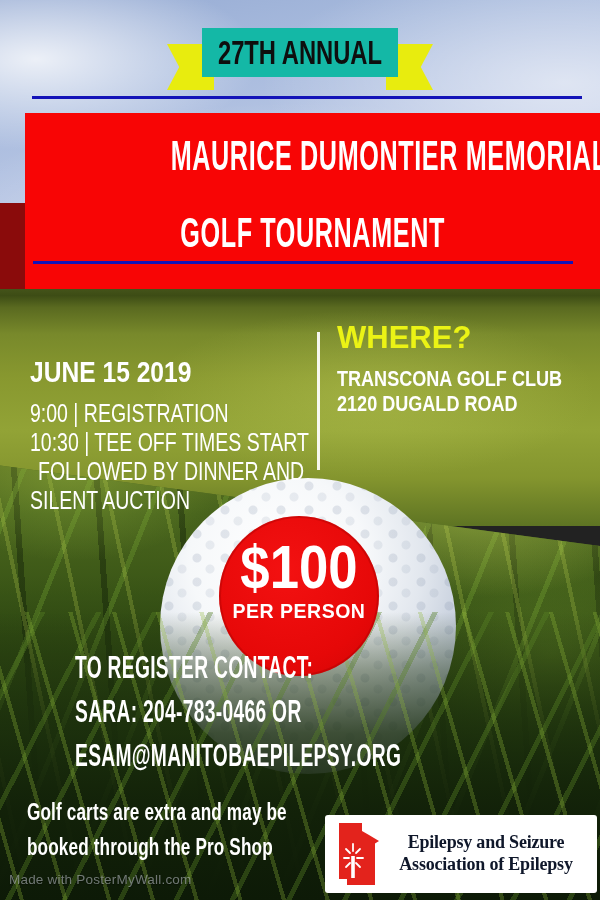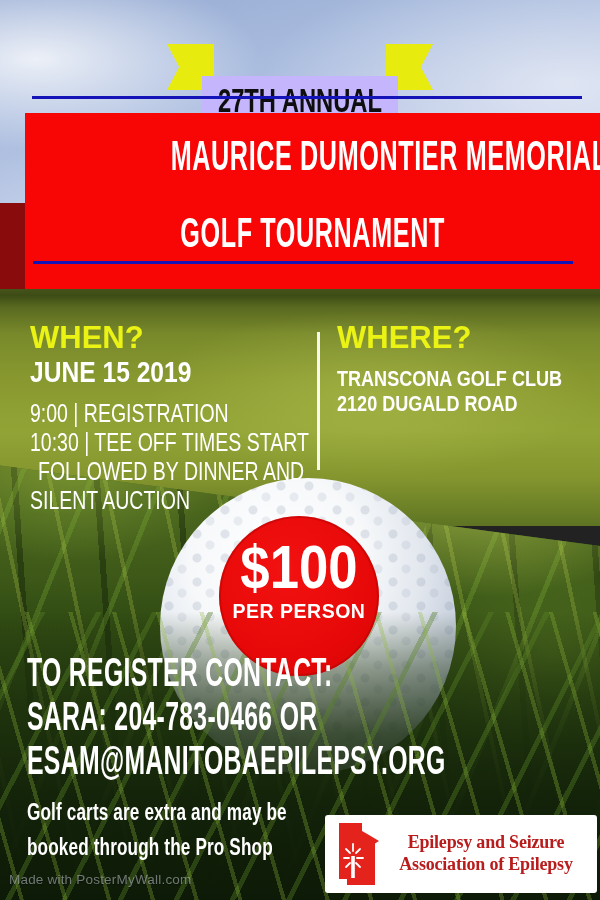--- a/index.html
+++ b/index.html
@@ -53,22 +53,22 @@
       repeating-linear-gradient(74deg, transparent 0 19px, rgba(142,182,56,.30) 19px 23px, transparent 23px 42px),
       repeating-linear-gradient(-63deg, transparent 0 25px, rgba(88,130,36,.38) 25px 30px, transparent 30px 50px),
       linear-gradient(180deg, rgba(32,52,14,0) 0%, rgba(32,52,14,.45) 20%, rgba(26,45,12,.8) 42%, rgba(18,33,9,.95) 68%, rgba(13,26,7,1) 100%);
   }
 
   
   .ribbon-tail{position:absolute;top:44px;width:47px;height:46px;background:#e8ec0e;z-index:3;}
   .ribbon-tail.left{left:167px;clip-path:polygon(0 0,100% 0,100% 100%,0 100%,26% 50%);}
   .ribbon-tail.right{left:386px;clip-path:polygon(0 0,100% 0,74% 50%,100% 100%,0 100%);}
   .ribbon-band{
-    position:absolute;left:202px;top:28px;width:196px;height:49px;background:#c4b5fd;z-index:4;
-    display:flex;align-items:center;justify-content:center;margin-top:48px;
+    position:absolute;left:202px;top:28px;width:196px;height:49px;background:#14b8a6;z-index:4;
+    display:flex;align-items:center;justify-content:center;
   }
   .ribbon-text{
     font-size:33px;font-weight:800;color:#0e0e0e;white-space:nowrap;
     display:inline-block;transform:scaleX(.72);transform-origin:center center;letter-spacing:0;
   }
   .rule{position:absolute;background:#1313b8;height:2.5px;z-index:4;}
   .rule-top{left:32px;top:96px;width:550px;}
 
   
   .maroon{position:absolute;left:0;top:203px;width:25px;height:86px;background:#8a0b0b;z-index:3;}
@@ -100,33 +100,33 @@
     position:absolute;left:219px;top:516px;width:160px;height:160px;border-radius:50%;z-index:5;
     background:radial-gradient(circle at 42% 34%, #f31111 0%, #e60808 65%, #d10505 100%);
     box-shadow:inset 0 0 0 2px rgba(160,0,0,.35);
   }
   .badge .amount{position:absolute;top:20px;left:0;width:100%;text-align:center;line-height:1;}
   .badge .amount .sx{transform:scaleX(.85);transform-origin:center top;font-size:62px;font-weight:800;color:#fff;}
   .badge .unit{position:absolute;top:86px;left:0;width:100%;text-align:center;line-height:1;
     font-size:19.5px;font-weight:800;color:#fff;letter-spacing:.5px;}
 
   
-  .c-line{font-size:40px;font-weight:700;}
+  .c-line{font-size:31px;font-weight:700;margin-left:48px;}
   .c-line .sx{transform:scaleX(.62);letter-spacing:.5px;}
   .n-line{font-size:24.5px;font-weight:700;}
   .n-line .sx{transform:scaleX(.70);letter-spacing:.2px;}
 
   
   .logo{
     position:absolute;left:325px;top:815px;width:272px;height:78px;background:#ffffff;
     border-radius:3px;z-index:6;display:flex;align-items:center;
   }
   .logo svg{position:absolute;left:13px;top:7px;}
   .logo-text{position:absolute;left:58px;top:16px;width:206px;text-align:center;
-    font-family:"Liberation Serif",serif;font-weight:700;color:#b91c1c;}
+    font-family:"Liberation Serif",serif;font-weight:700;color:#0f172a;}
   .logo-text .ln{font-size:18px;line-height:22px;letter-spacing:-.2px;white-space:nowrap;}
 
   
   .watermark{
     position:absolute;left:9px;top:872px;z-index:6;font-size:13.5px;letter-spacing:.2px;
     color:rgba(195,200,208,.55);text-shadow:0 1px 1px rgba(0,0,0,.4);text-align:right;
   }
 </style>
 </head>
 <body>
@@ -150,21 +150,20 @@
   <div class="red-banner">
     <div class="title-line l1">
       <span class="cond">MAURICE DUMONTIER MEMORIAL</span>
     </div>
     <div class="title-line l2">
       <span class="cond">GOLF TOURNAMENT</span>
     </div>
     <div class="rule rule-bottom"></div>
   </div>
 
-  <div class="txt h-yellow" style="left:30px;top:322px;">WHEN?</div>
   <div class="txt white when-date" style="left:30px;top:357px;">
     <span class="sx">JUNE 15 2019</span>
   </div>
   <div class="txt white detail" style="left:30px;top:401px;">
     <span class="sx">9:00 | REGISTRATION</span>
   </div>
   <div class="txt white detail" style="left:30px;top:430px;">
     <span class="sx">10:30 | TEE OFF TIMES START</span>
   </div>
   <div class="txt white detail" style="left:38px;top:459px;">

